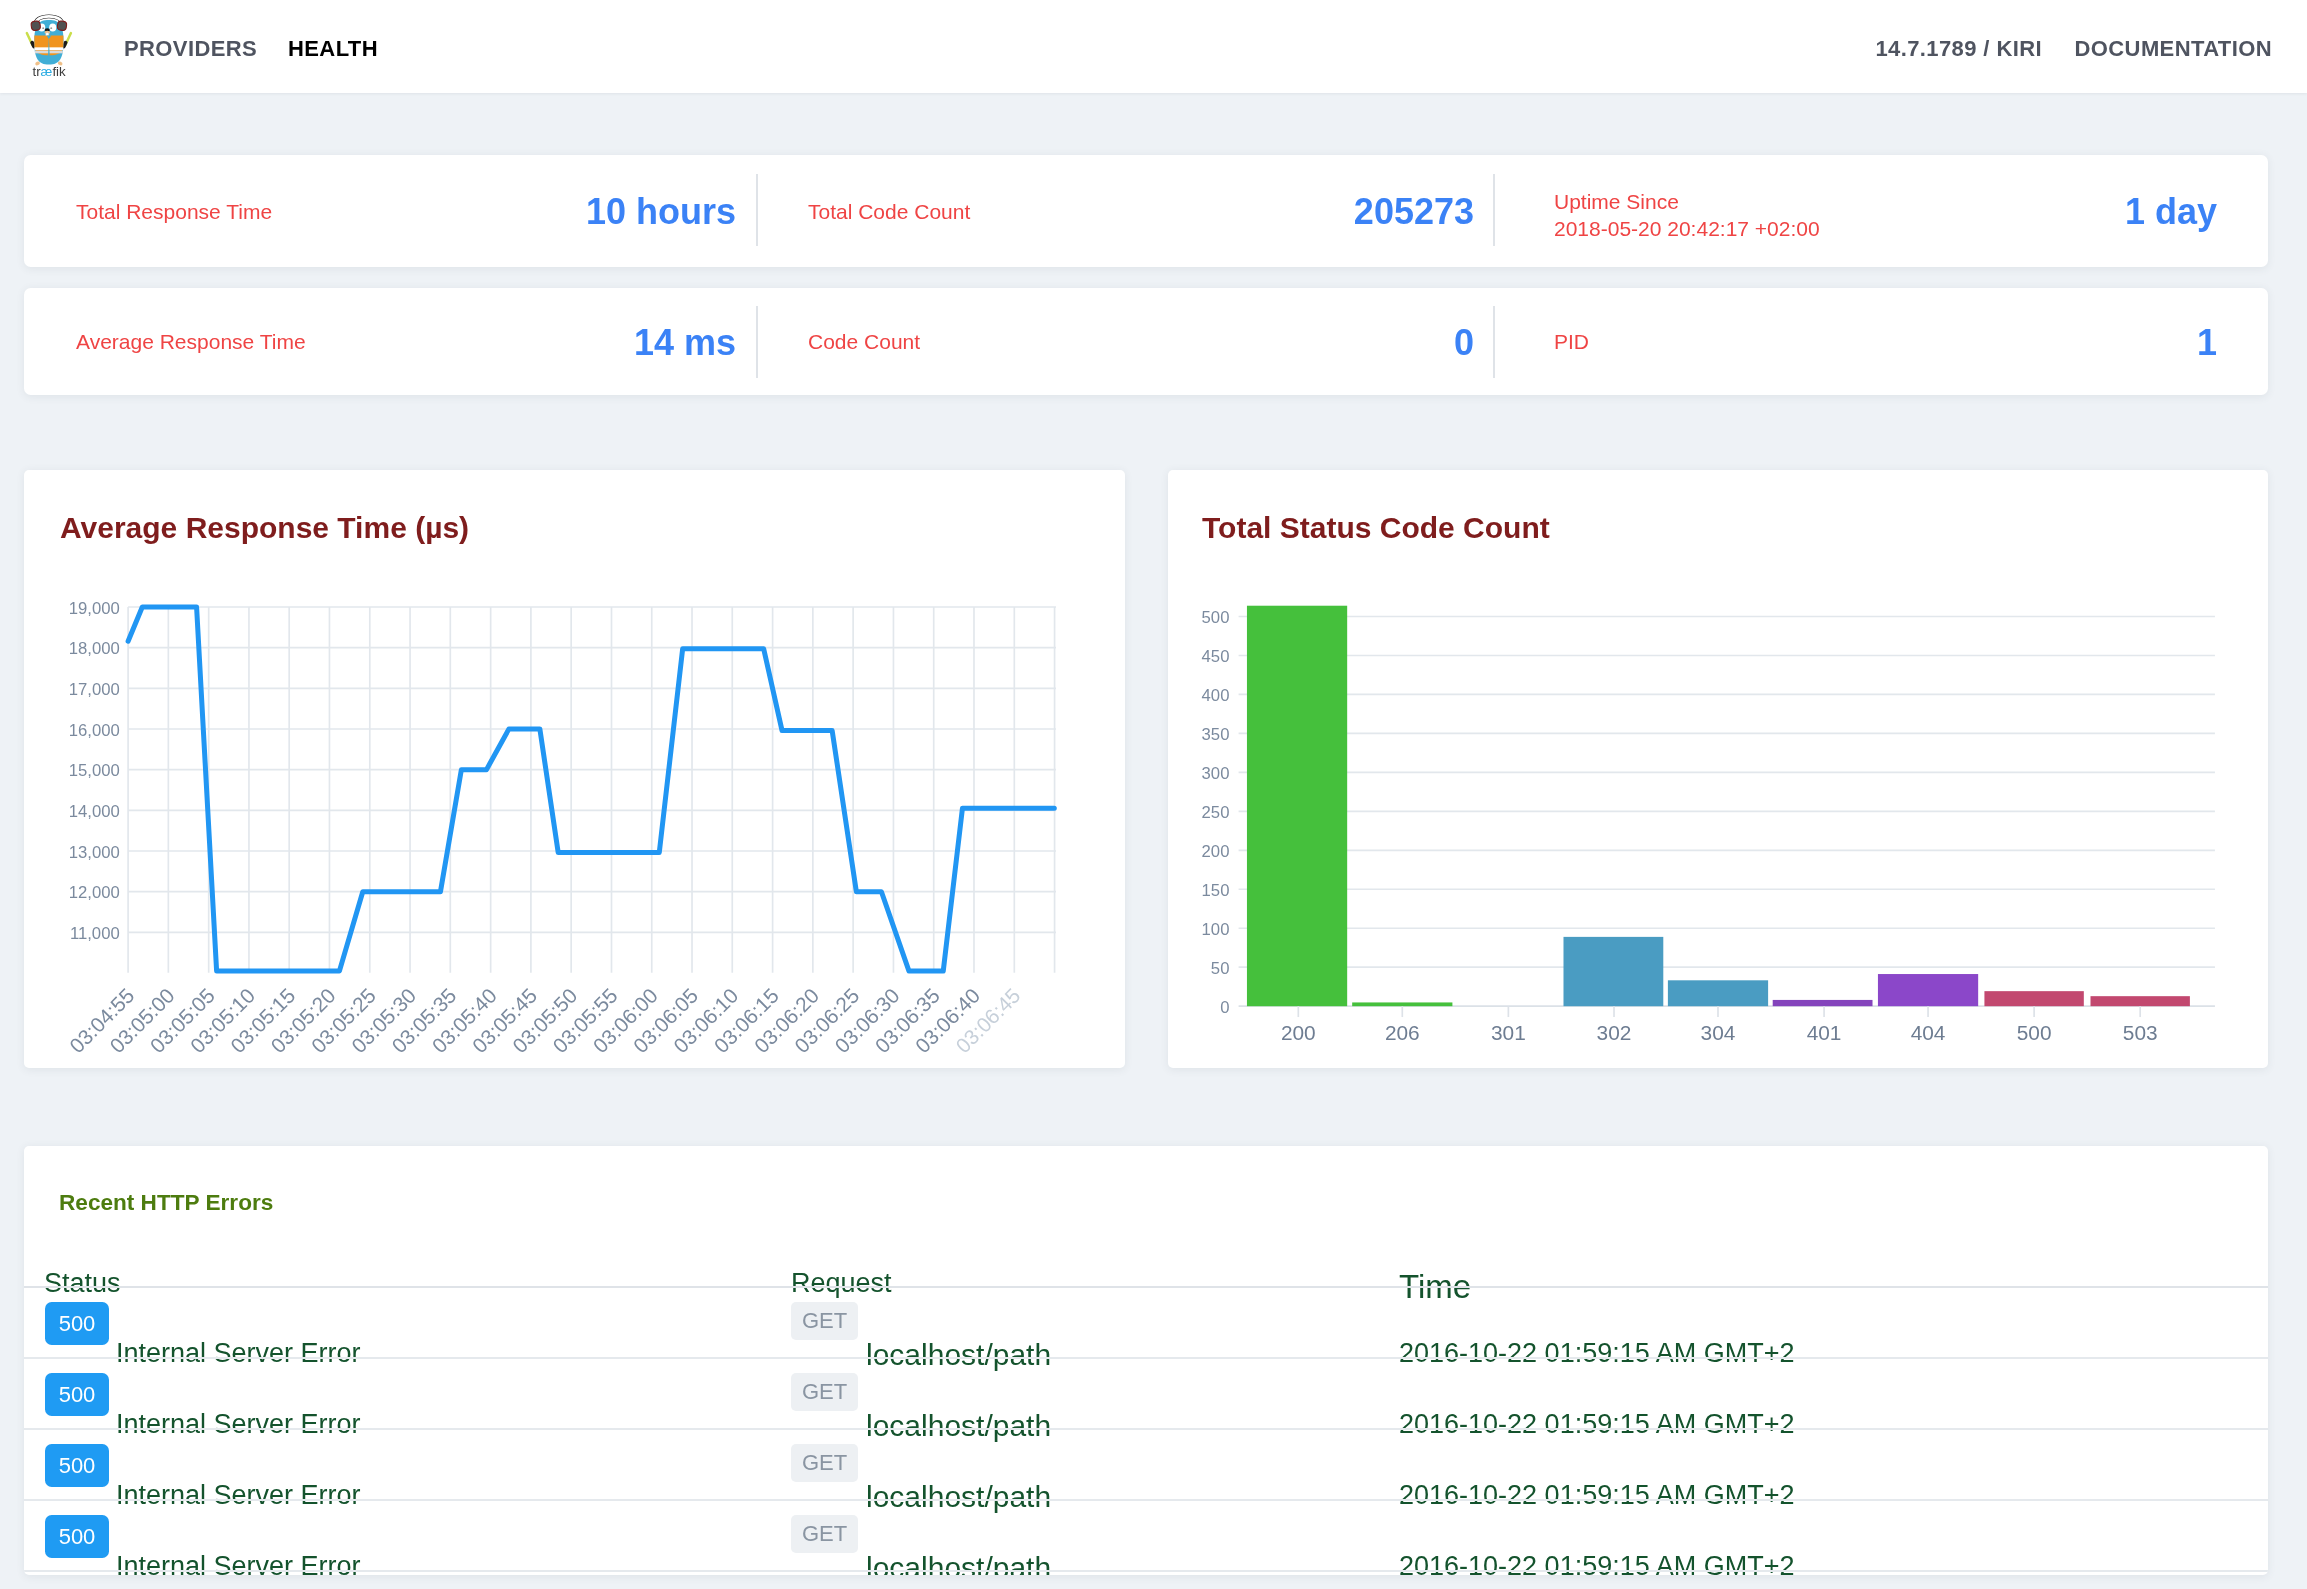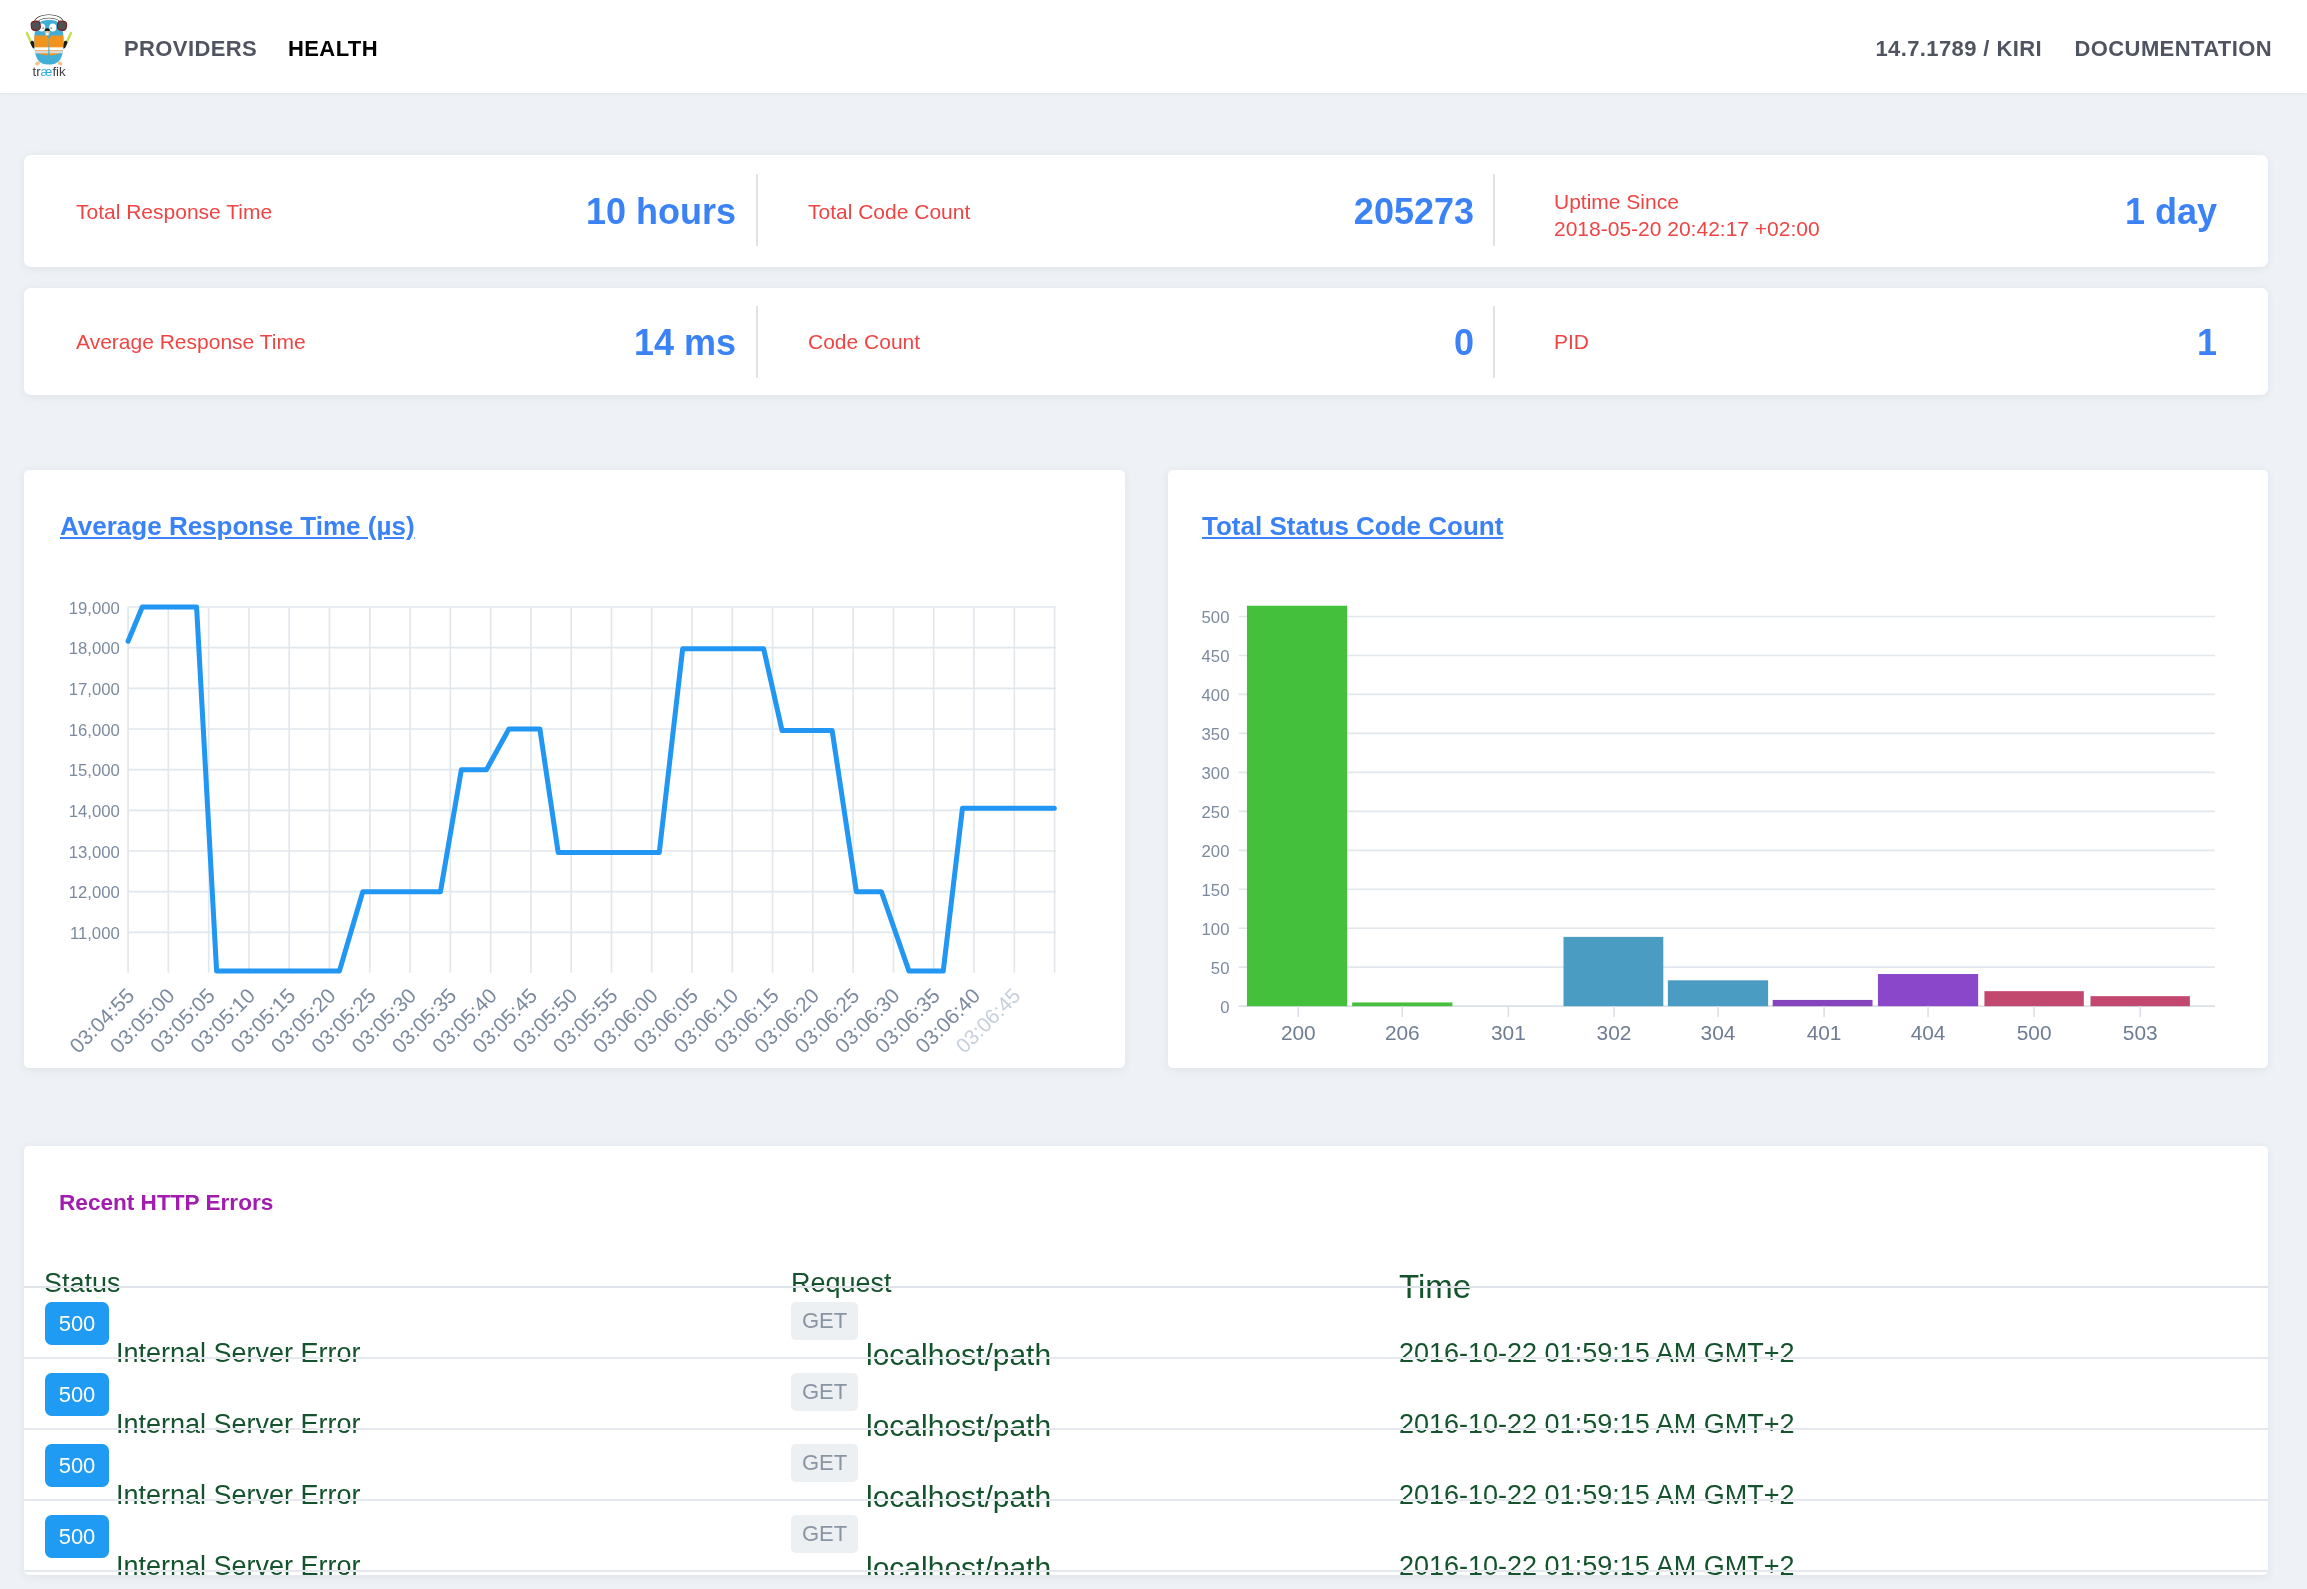--- a/index.html
+++ b/index.html
@@ -1,21 +1,21 @@
 <!DOCTYPE html>
 <html style="font-size:13.4px"><head><meta charset="utf-8"><title>Traefik</title><style>
 
 * { margin:0; padding:0; box-sizing:border-box; }
 html,body { width:2307px; height:1590px; background:#eef2f6; font-family:"Liberation Sans",sans-serif; position:relative; }
 .abs { position:absolute; }
 .card { position:absolute; background:#fff; border-radius:6.7px; box-shadow:0 1.7px 8.4px rgba(45,62,80,0.08); }
 .lbl { position:absolute; font-size:21px; color:#ef4444; line-height:21px; white-space:nowrap; }
 .val { position:absolute; font-size:36px; font-weight:bold; color:#3b82f6; text-align:right; line-height:36px; }
 .vdiv { position:absolute; width:1.7px; background:#dfe3e8; }
-.ptitle { position:absolute; font-size:26px; font-weight:bold; color:#3b82f6; white-space:nowrap;text-decoration:underline; }
+.ptitle { position:absolute; font-size:30px; font-weight:bold; color:#7f1d1d; white-space:nowrap; }
 .navlink { position:absolute; font-size:22px; font-weight:bold; letter-spacing:0.4px; color:#4f5460; white-space:nowrap; }
 .cell { position:absolute; font-size:26px; color:#14532d; white-space:nowrap;margin-top:31px; }
 
 </style></head><body>
 <div class="abs" style="left:0;top:0;width:2307px;height:93px;background:#fff;box-shadow:0 0.8px 2.5px rgba(60,75,90,0.08)">
 <svg width="53" height="77" viewBox="0 0 64 92" style="position:absolute;left:23.4px;top:10px">
 
 <line x1="11.5" y1="42" x2="4.6" y2="27.3" stroke="#cade4a" stroke-width="3" stroke-linecap="round"></line>
 <line x1="51" y1="42" x2="57.9" y2="27.3" stroke="#cade4a" stroke-width="3" stroke-linecap="round"></line>
 <line x1="13.2" y1="43.6" x2="11" y2="38.8" stroke="#1c1c1c" stroke-width="4.4" stroke-linecap="round"></line>
@@ -191,21 +191,21 @@
 <text x="785.0" y="682.0" text-anchor="middle" font-size="25" fill="#6e7d92">401</text>
 <line x1="909.5" y1="642.0" x2="909.5" y2="655.0" stroke="#dde2e8" stroke-width="2"></line>
 <text x="909.5" y="682.0" text-anchor="middle" font-size="25" fill="#6e7d92">404</text>
 <line x1="1036.5" y1="642.0" x2="1036.5" y2="655.0" stroke="#dde2e8" stroke-width="2"></line>
 <text x="1036.5" y="682.0" text-anchor="middle" font-size="25" fill="#6e7d92">500</text>
 <line x1="1163.5" y1="642.0" x2="1163.5" y2="655.0" stroke="#dde2e8" stroke-width="2"></line>
 <text x="1163.5" y="682.0" text-anchor="middle" font-size="25" fill="#6e7d92">503</text>
 </svg>
 </div>
 <div class="card" style="left:24px;top:1146px;width:2244px;height:429px;border-radius:5px;overflow:hidden">
-<span style="position:absolute;left:35px;top:44px;font-size:22.6px;font-weight:bold;color:#a21caf">Recent HTTP Errors</span>
+<span style="position:absolute;left:35px;top:44px;font-size:22.6px;font-weight:bold;color:#4d7c0f">Recent HTTP Errors</span>
 <span class="cell" style="left:20px;top:91px;font-size:27px">Status</span>
 <span class="cell" style="left:767px;top:91px;font-size:27px">Request</span>
 <span class="cell" style="left:1375px;top:91px;font-size:33px">Time</span>
 <div class="abs" style="left:0;top:140px;width:2244px;height:1.7px;background:#dfe3e8"></div>
 <div class="abs" style="left:21px;top:156px;width:64px;height:43px;background:#1f9bf3;border-radius:6.7px;color:#fff;font-size:22px;text-align:center;line-height:43px">500</div>
 <span class="cell" style="left:92px;top:161px;font-size:27px">Internal Server Error</span>
 <div class="abs" style="left:767px;top:156px;width:67px;height:38px;background:#edf0f3;border-radius:5px;color:#8a95a2;font-size:22px;text-align:center;line-height:38px">GET</div>
 <span class="cell" style="left:842px;top:161px;font-size:30px">localhost/path</span>
 <span class="cell" style="left:1375px;top:161px;font-size:27px">2016-10-22 01:59:15 AM GMT+2</span>
 <div class="abs" style="left:0;top:211px;width:2244px;height:1.7px;background:#e5e9ed"></div>

